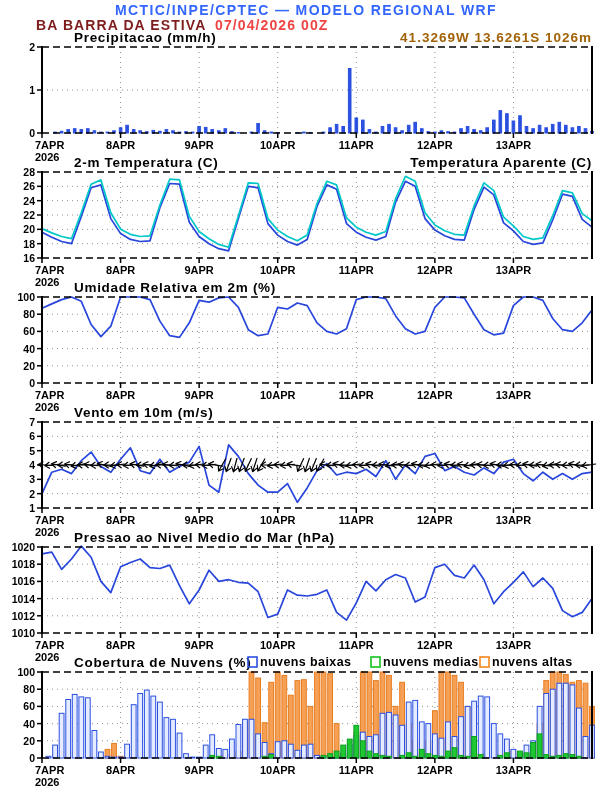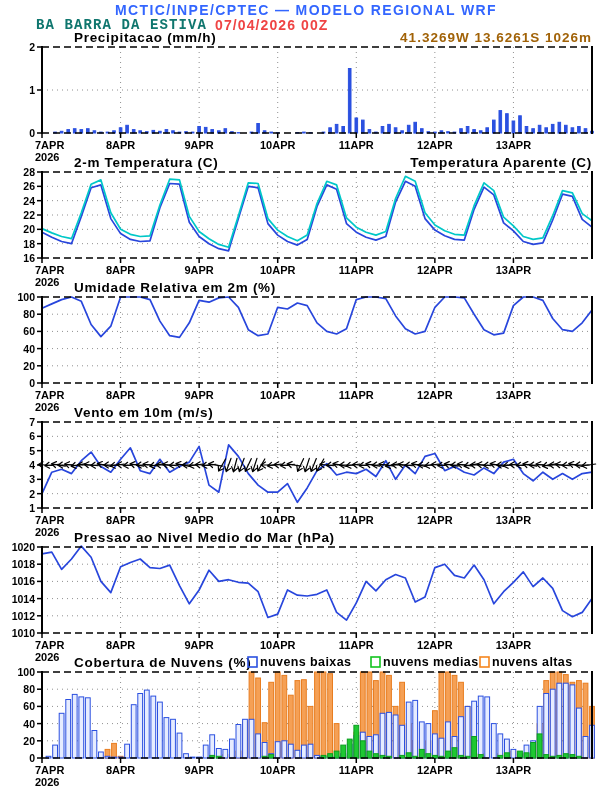--- a/index.html
+++ b/index.html
@@ -1,20 +1,20 @@
 <!DOCTYPE html>
 <html><head>
 <meta charset="utf-8">
 <style>
   html,body{margin:0;padding:0;background:#fff;}
   .page{position:relative;width:612px;height:792px;background:#fff;overflow:hidden;
         font-family:"Liberation Sans",sans-serif;font-weight:bold;}
   .hdr-title{position:absolute;top:2px;left:0;width:612px;text-align:center;
              font-size:14px;letter-spacing:1.4px;color:#3366ff;white-space:nowrap;}
-  .hdr-station{position:absolute;top:17px;left:36px;font-size:14px;letter-spacing:1.1px;color:#0f766e;white-space:nowrap;font-family:Liberation Mono, monospace;}
+  .hdr-station{position:absolute;top:17px;left:36px;font-size:14px;letter-spacing:1.1px;color:#7f1d1d;white-space:nowrap;}
   .hdr-datetime{position:absolute;top:17px;left:215px;font-size:14px;letter-spacing:1.1px;color:#ef4444;white-space:nowrap;}
   .hdr-coords{position:absolute;top:30px;right:20px;font-size:13.5px;letter-spacing:1px;color:#a16207;white-space:nowrap;}
   svg#meteogram{position:absolute;left:0;top:0;}
   svg#meteogram text{font-family:"Liberation Sans",sans-serif;font-weight:bold;fill:#000;}
   svg#meteogram text.tick{font-size:10.5px;}
   svg#meteogram text.xlab{font-size:11px;}
   svg#meteogram text.ptitle{font-size:13.5px;letter-spacing:0.7px;}
   svg#meteogram text.plegend{font-size:12.5px;letter-spacing:0.4px;}
 </style>
 </head>

